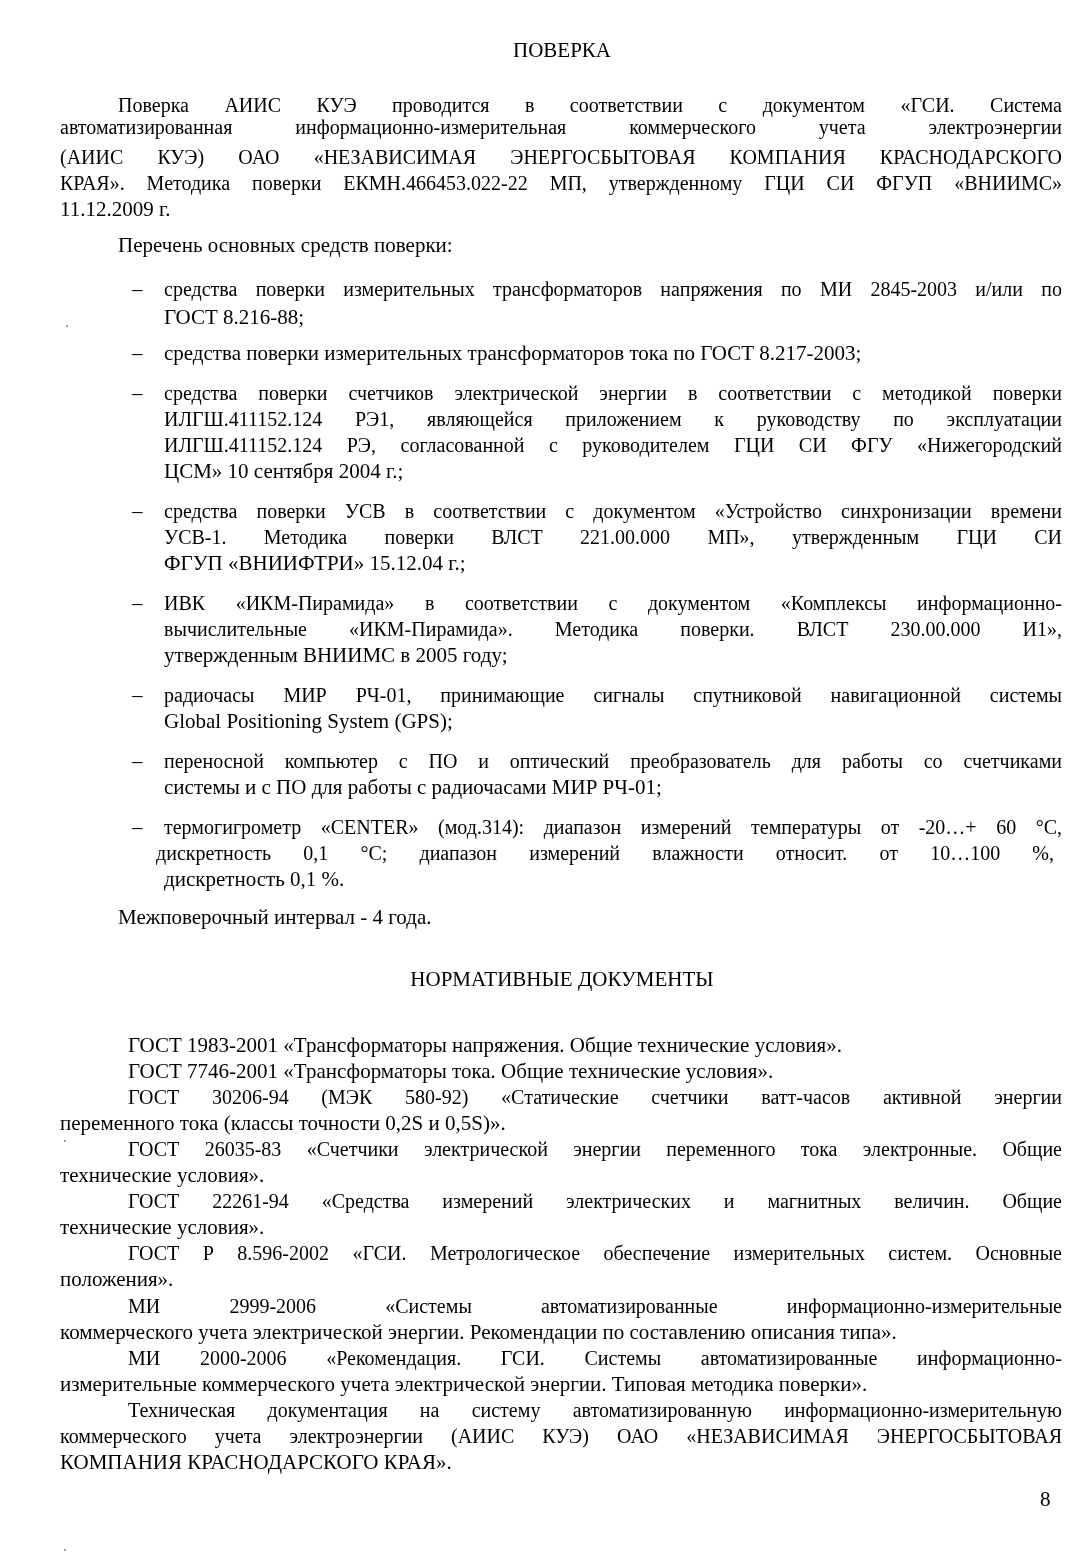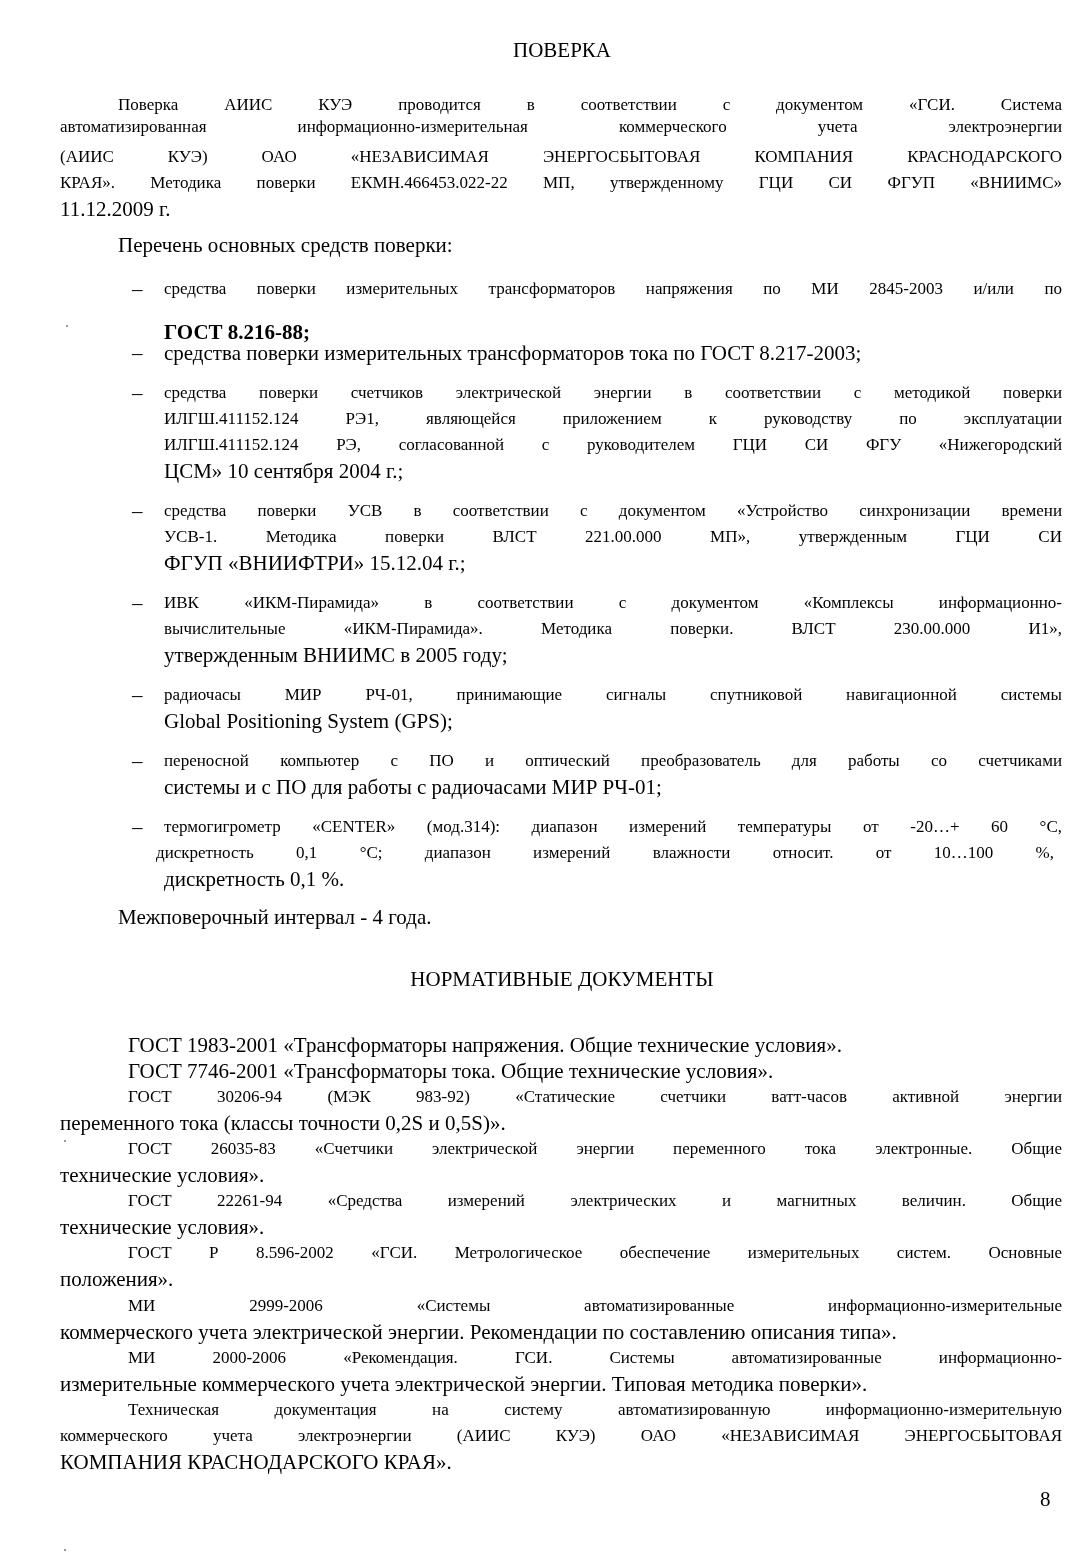--- a/index.html
+++ b/index.html
@@ -1,21 +1,21 @@
 <!DOCTYPE html>
 <html><head>
 <meta charset="utf-8">
 <style>
   html, body { margin:0; padding:0; background:#ffffff; }
   body { width:1092px; height:1560px; position:relative; overflow:hidden;
          font-family:"Liberation Serif", serif; color:#000; }
   .page { position:absolute; left:0; top:0; width:1092px; height:1560px; }
   .abs { position:absolute; white-space:nowrap; font-size:21px; line-height:26px; }
   .title { position:absolute; left:0; width:1124px; text-align:center; font-size:21px; line-height:26px; }
-  .jline { position:absolute; font-size:17px; line-height:26px; text-align:justify; text-align-last:justify; white-space:normal; height:26px; overflow:hidden; }
+  .jline { position:absolute; font-size:20px; line-height:26px; text-align:justify; text-align-last:justify; white-space:normal; height:26px; overflow:hidden; }
   .dash { position:absolute; font-size:21px; line-height:26px; }
   .pagenum { position:absolute; left:1040px; top:1486px; font-size:21px; line-height:26px; }
   .speck { position:absolute; width:2px; height:2px; background:#999; }
 </style>
 </head>
 <body>
 
 <div class="page">
 
   <div class="title" style="top:37px;">ПОВЕРКА</div>
@@ -24,21 +24,21 @@
   <div class="jline" style="left:60px; width:1002px; top:114px;">автоматизированная информационно-измерительная коммерческого учета электроэнергии</div>
   <div class="jline" style="left:60px; width:1002px; top:144px;">(АИИС КУЭ) ОАО «НЕЗАВИСИМАЯ ЭНЕРГОСБЫТОВАЯ КОМПАНИЯ КРАСНОДАРСКОГО</div>
   <div class="jline" style="left:60px; width:1002px; top:170px;">КРАЯ». Методика поверки ЕКМН.466453.022-22 МП, утвержденному ГЦИ СИ ФГУП «ВНИИМС»</div>
   <div class="abs" style="left:60px; top:196px;">11.12.2009 г.</div>
 
   <div class="abs" style="left:118px; top:232px;">Перечень основных средств поверки:</div>
 
   <div>
     <div class="dash" style="left:132px; top:276px;">–</div>
     <div class="jline" style="left:164px; width:898px; top:276px;">средства поверки измерительных трансформаторов напряжения по МИ 2845-2003 и/или по</div>
-    <div class="abs" style="left:164px; top:319px;font-weight:bold;">ГОСТ 8.216-88;</div>
+    <div class="abs" style="left:164px; top:304px;">ГОСТ 8.216-88;</div>
   </div>
 
   <div>
     <div class="dash" style="left:132px; top:340px;">–</div>
     <div class="abs" style="left:164px; top:340px;">средства поверки измерительных трансформаторов тока по ГОСТ 8.217-2003;</div>
   </div>
 
   <div>
     <div class="dash" style="left:132px; top:380px;">–</div>
     <div class="jline" style="left:164px; width:898px; top:380px;">средства поверки счетчиков электрической энергии в соответствии с методикой поверки</div>
@@ -80,21 +80,21 @@
     <div class="abs" style="left:164px; top:866px;">дискретность 0,1 %.</div>
   </div>
 
   <div class="abs" style="left:118px; top:904px;">Межповерочный интервал - 4 года.</div>
 
   <div class="title" style="top:966px;">НОРМАТИВНЫЕ ДОКУМЕНТЫ</div>
 
   <div class="abs" style="left:128px; top:1032px;">ГОСТ 1983-2001 «Трансформаторы напряжения. Общие технические условия».</div>
   <div class="abs" style="left:128px; top:1058px;">ГОСТ 7746-2001 «Трансформаторы тока. Общие технические условия».</div>
 
-  <div class="jline" style="left:128px; width:934px; top:1084px;">ГОСТ 30206-94 (МЭК 983-92) «Статические счетчики ватт-часов активной энергии</div>
+  <div class="jline" style="left:128px; width:934px; top:1084px;">ГОСТ 30206-94 (МЭК 580-92) «Статические счетчики ватт-часов активной энергии</div>
   <div class="abs" style="left:60px; top:1110px;">переменного тока (классы точности 0,2S и 0,5S)».</div>
 
   <div class="jline" style="left:128px; width:934px; top:1136px;">ГОСТ 26035-83 «Счетчики электрической энергии переменного тока электронные. Общие</div>
   <div class="abs" style="left:60px; top:1162px;">технические условия».</div>
 
   <div class="jline" style="left:128px; width:934px; top:1188px;">ГОСТ 22261-94 «Средства измерений электрических и магнитных величин. Общие</div>
   <div class="abs" style="left:60px; top:1214px;">технические условия».</div>
 
   <div class="jline" style="left:128px; width:934px; top:1240px;">ГОСТ Р 8.596-2002 «ГСИ. Метрологическое обеспечение измерительных систем. Основные</div>
   <div class="abs" style="left:60px; top:1266px;">положения».</div>

